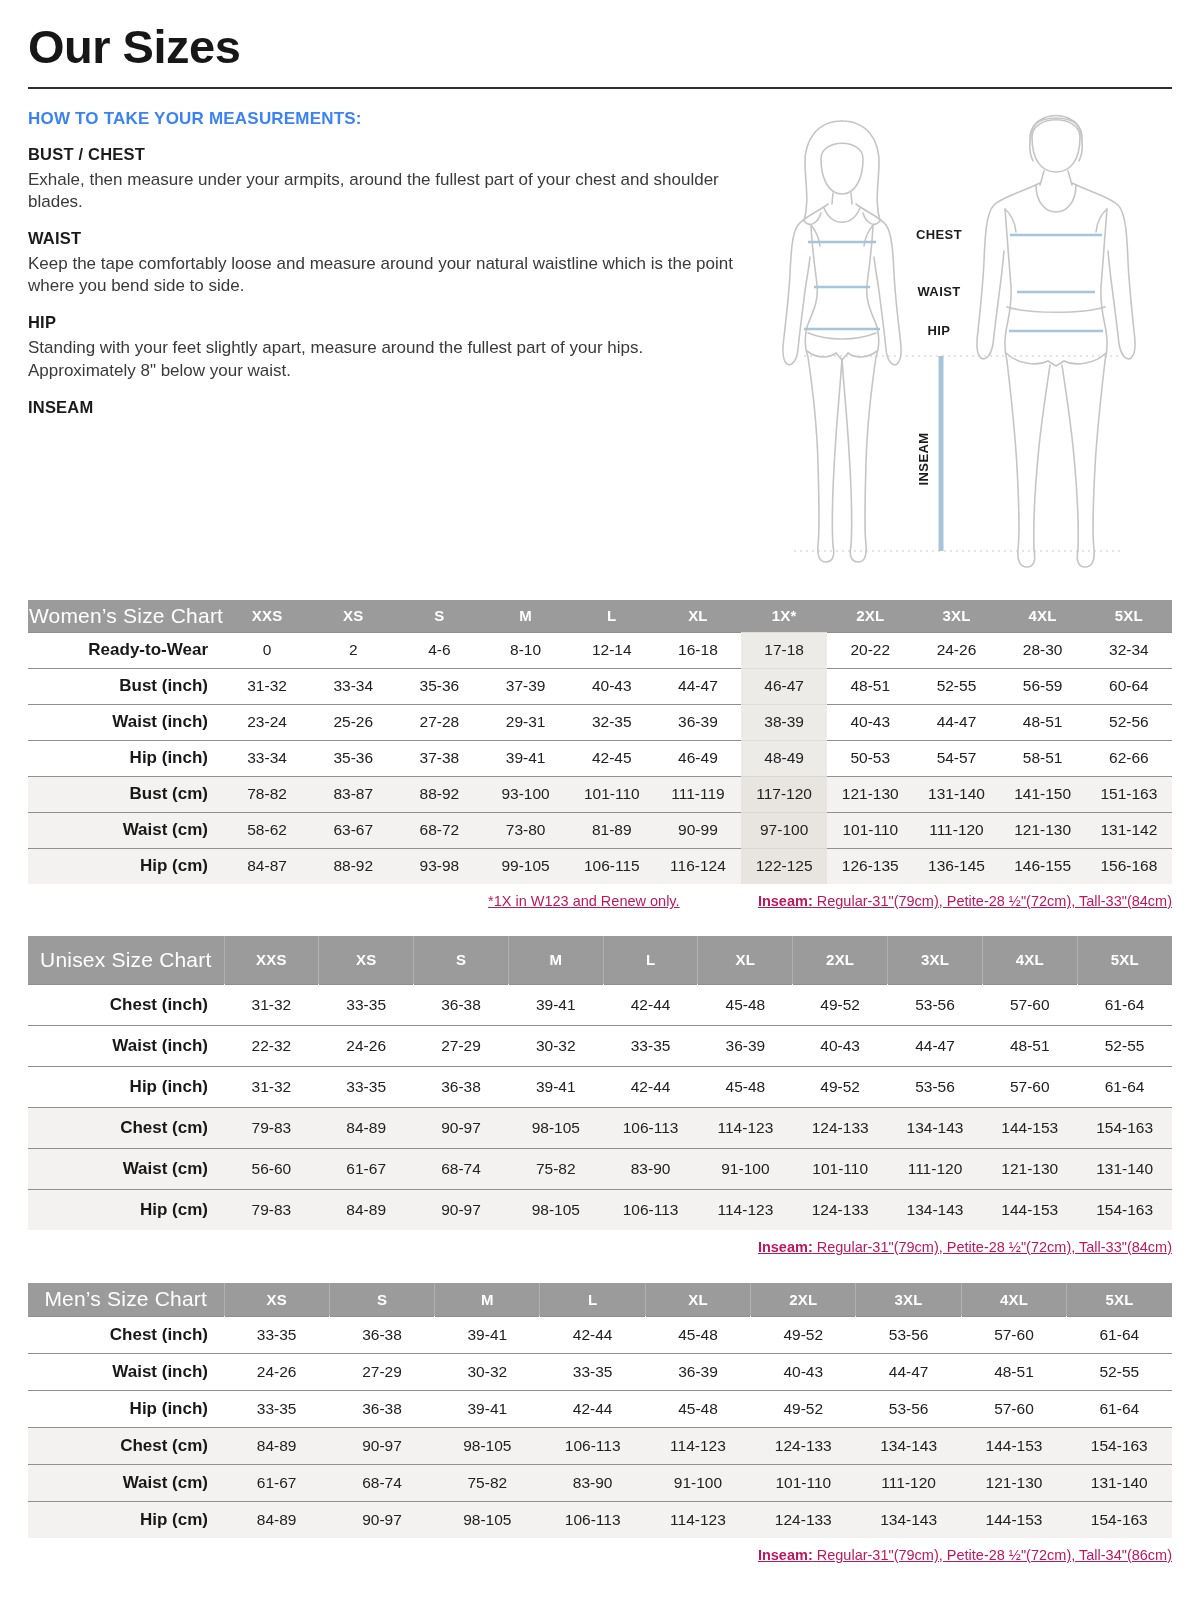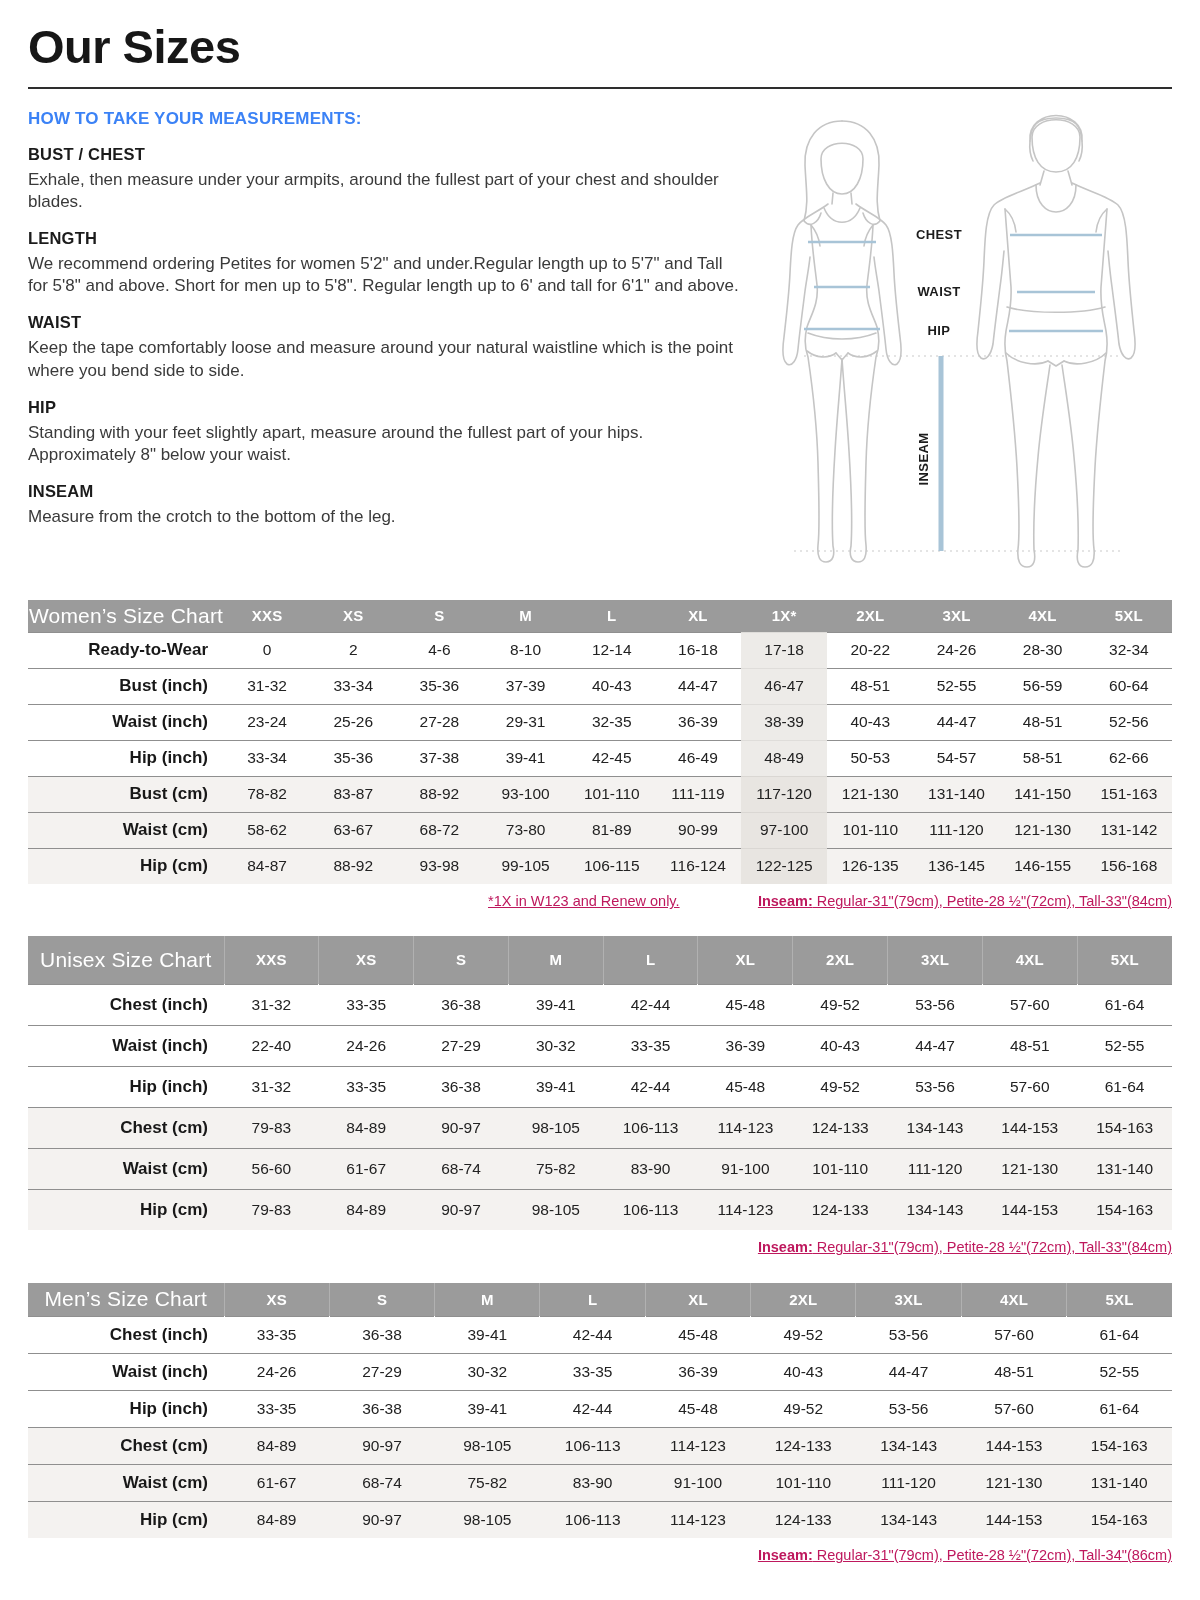--- a/index.html
+++ b/index.html
@@ -75,34 +75,29 @@
 
   <div class="content-row">
     <div class="instructions">
       <h2 class="instr-heading">HOW TO TAKE YOUR MEASUREMENTS:</h2>
 
       <div class="instr-section">
         <h3>BUST / CHEST</h3>
         <p>Exhale, then measure under your armpits, around the fullest part of your chest and shoulder blades.</p>
       </div>
       <div class="instr-section">
-        <h3>LENGTH</h3>
-        <p>We recommend ordering Petites for women 5'2" and under.Regular length up to 5'7" and Tall for 5'8" and above. Short for men up to 5'8". Regular length up to 6' and tall for 6'1" and above.</p>
-      </div>
-      <div class="instr-section">
         <h3>WAIST</h3>
         <p>Keep the tape comfortably loose and measure around your natural waistline which is the point where you bend side to side.</p>
       </div>
       <div class="instr-section">
         <h3>HIP</h3>
         <p>Standing with your feet slightly apart, measure around the fullest part of your hips. Approximately 8" below your waist.</p>
       </div>
       <div class="instr-section">
         <h3>INSEAM</h3>
-        <p>Measure from the crotch to the bottom of the leg.</p>
       </div>
     </div>
 
     <div class="diagram">
       <svg width="424" height="478" viewBox="0 0 424 478">
 
         <path class="guide" d="M 56 255 H 372"></path>
         <path class="guide" d="M 46 450 H 372"></path>
 
         <g class="fig">
@@ -331,21 +326,21 @@
               <td>39-41</td>
               <td>42-44</td>
               <td>45-48</td>
               <td>49-52</td>
               <td>53-56</td>
               <td>57-60</td>
               <td>61-64</td>
             </tr>
             <tr>
               <th>Waist (inch)</th>
-              <td>22-40</td>
+              <td>22-32</td>
               <td>24-26</td>
               <td>27-29</td>
               <td>30-32</td>
               <td>33-35</td>
               <td>36-39</td>
               <td>40-43</td>
               <td>44-47</td>
               <td>48-51</td>
               <td>52-55</td>
             </tr>

